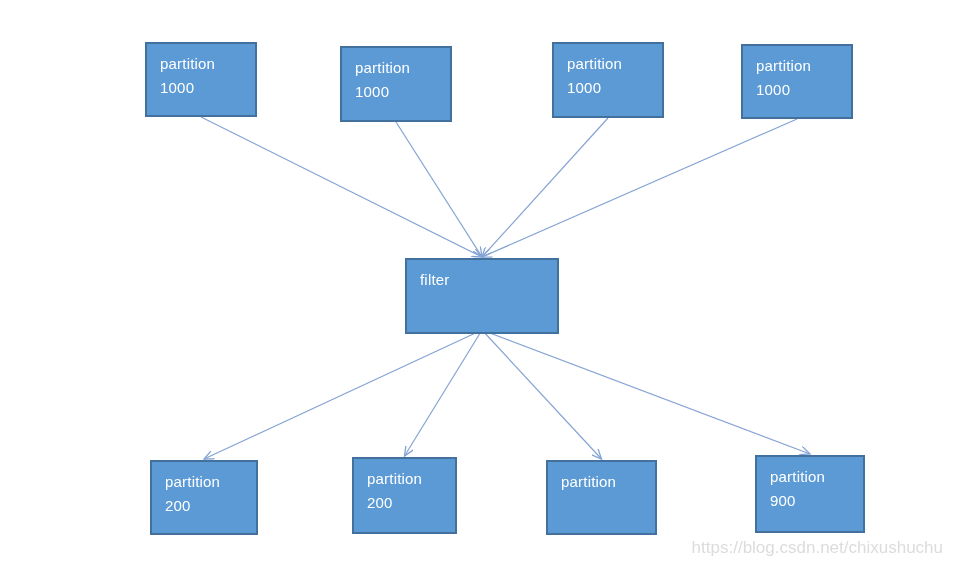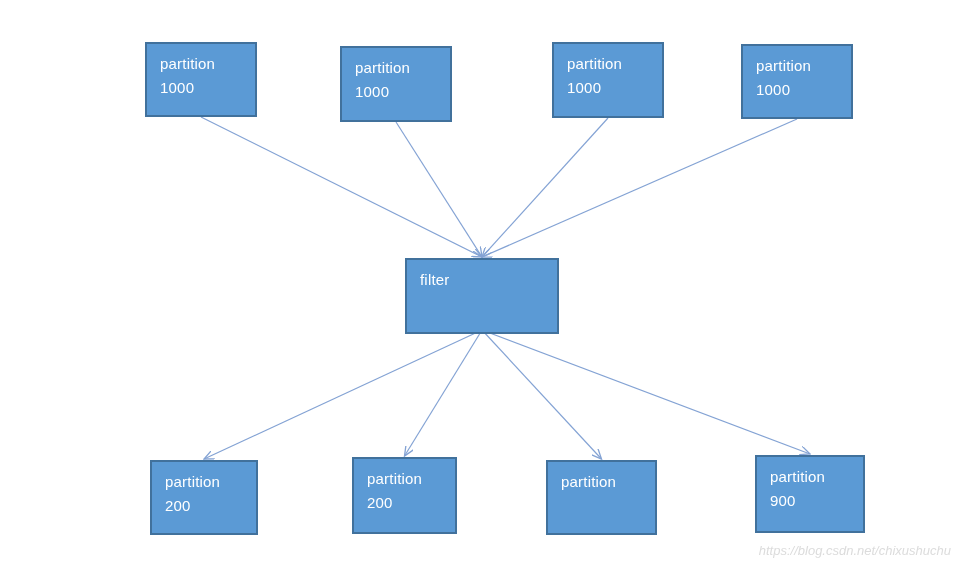--- a/index.html
+++ b/index.html
@@ -33,26 +33,25 @@
     line-height: 24px;
     padding: 8px 4px 0 13px;
     letter-spacing: 0.2px;
   }
   .node .node-line {
     display: block;
     white-space: nowrap;
   }
   #watermark {
     position: absolute;
-    right: 4px;
+    right: 12px;
     bottom: 3px;
     color: #dcdcdc;
-    font-size: 13px;
+    font-size: 17px;
     white-space: nowrap;
-    font-style: italic;
   }
 </style>
 </head>
 <body>
 
 <div id="canvas">
   <svg id="edge-layer" width="955" height="561" viewBox="0 0 955 561" xmlns="http://www.w3.org/2000/svg">
     <defs>
       <marker id="arrowhead" viewBox="0 0 10 8" markerWidth="11" markerHeight="9" refX="9" refY="4" orient="auto" markerUnits="userSpaceOnUse">
         <path d="M0,0 L9,4 L0,8" fill="none" stroke="#84a3d4" stroke-width="1.2"></path>

